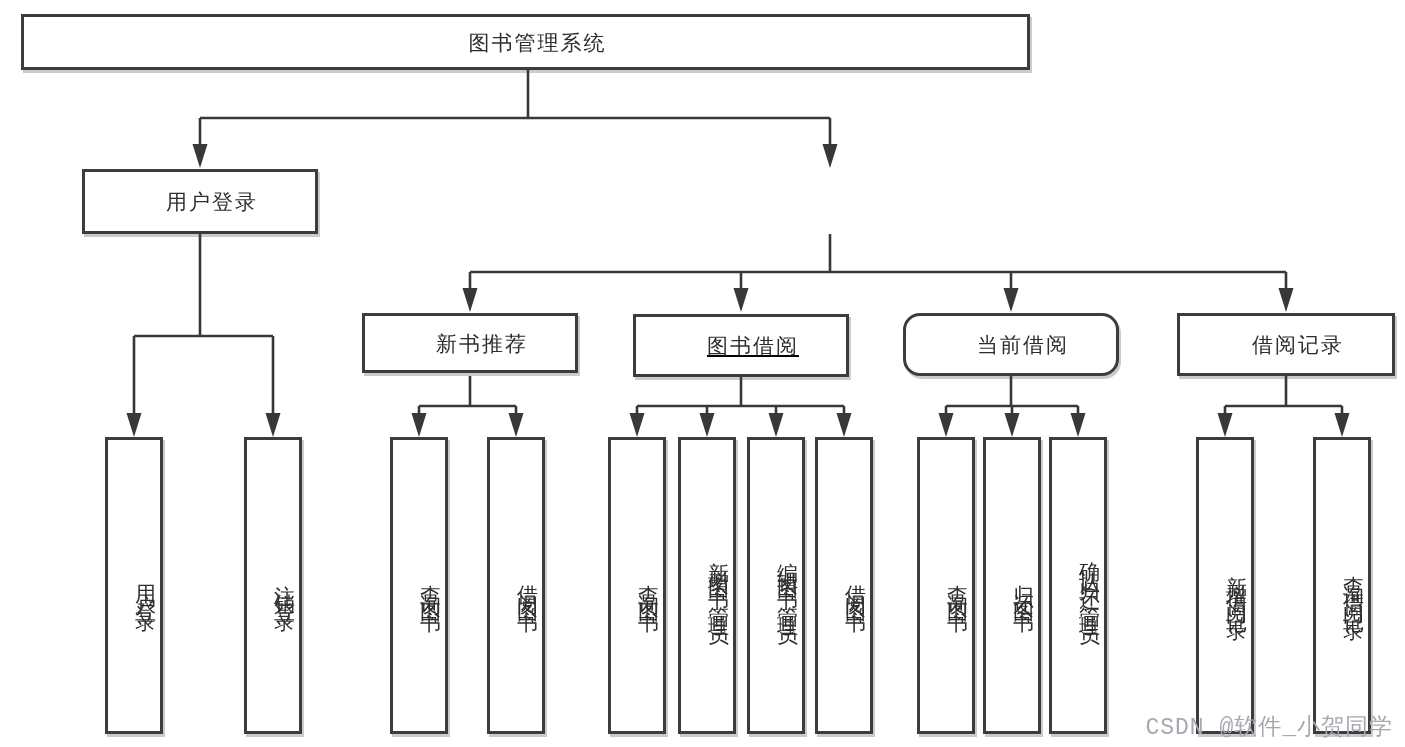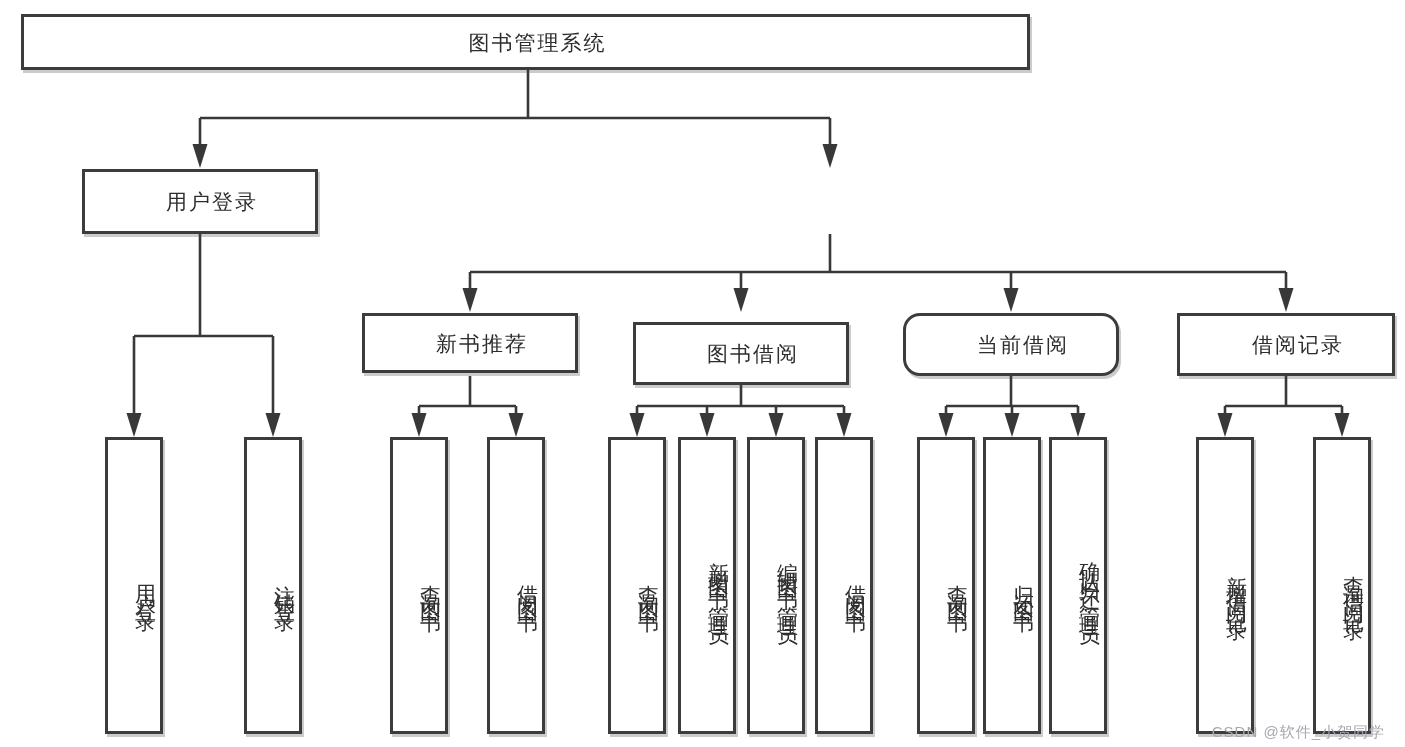--- a/index.html
+++ b/index.html
@@ -32,23 +32,23 @@
     letter-spacing:2px;white-space:nowrap;line-height:1;
   }
   .vlabel{
     writing-mode:vertical-rl;
     text-orientation:mixed;
     font-size:21px;color:var(--text);
     letter-spacing:9px;line-height:1;
   }
   .leaf{width:58px;height:297px;}
   .watermark{
-    position:absolute;right:20px;bottom:5px;
-    font-size:15px;color:var(--watermark);
-    letter-spacing:1px;white-space:nowrap;
+    position:absolute;right:12px;bottom:5px;
+    font-size:23px;color:var(--watermark);
+    letter-spacing:1px;white-space:nowrap;font-family:Liberation Mono, monospace;
   }
 </style>
 </head>
 <body>
 
 <div class="canvas">
 
   <svg class="connector" viewBox="0 0 1405 747" xmlns="http://www.w3.org/2000/svg">
     <path d="
       M528,70 V118 M200,118 H830 M200,118 V150 M830,118 V150
@@ -86,21 +86,21 @@
     <span class="hlabel">图书管理系统</span>
   </div>
 
   <div class="box" style="left:82px;top:169px;width:236px;height:65px;">
     <span class="hlabel">用户登录</span>
   </div>
 
   <div class="box" style="left:362px;top:313px;width:216px;height:60px;">
     <span class="hlabel">新书推荐</span>
   </div>
-  <div class="box" style="left:633px;top:322px;width:216px;height:63px;">
+  <div class="box" style="left:633px;top:314px;width:216px;height:63px;text-decoration:underline;">
     <span class="hlabel">图书借阅</span>
   </div>
   <div class="box" style="left:903px;top:313px;width:216px;height:63px;border-radius:17px;">
     <span class="hlabel">当前借阅</span>
   </div>
   <div class="box" style="left:1177px;top:313px;width:218px;height:63px;">
     <span class="hlabel">借阅记录</span>
   </div>
 
   <div class="box leaf" style="left:105px;top:437px;">

